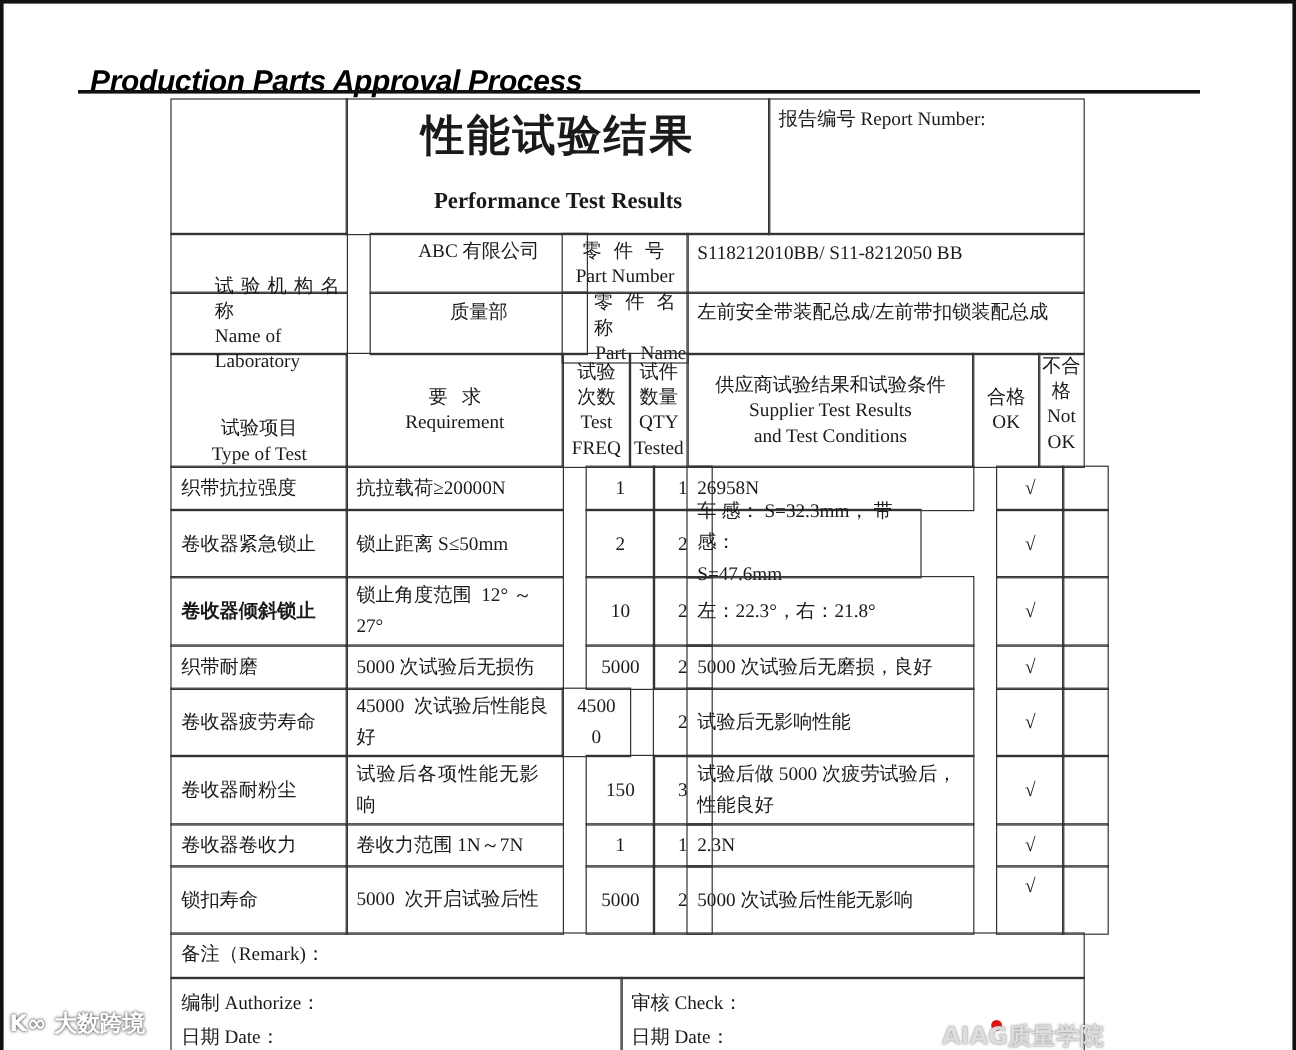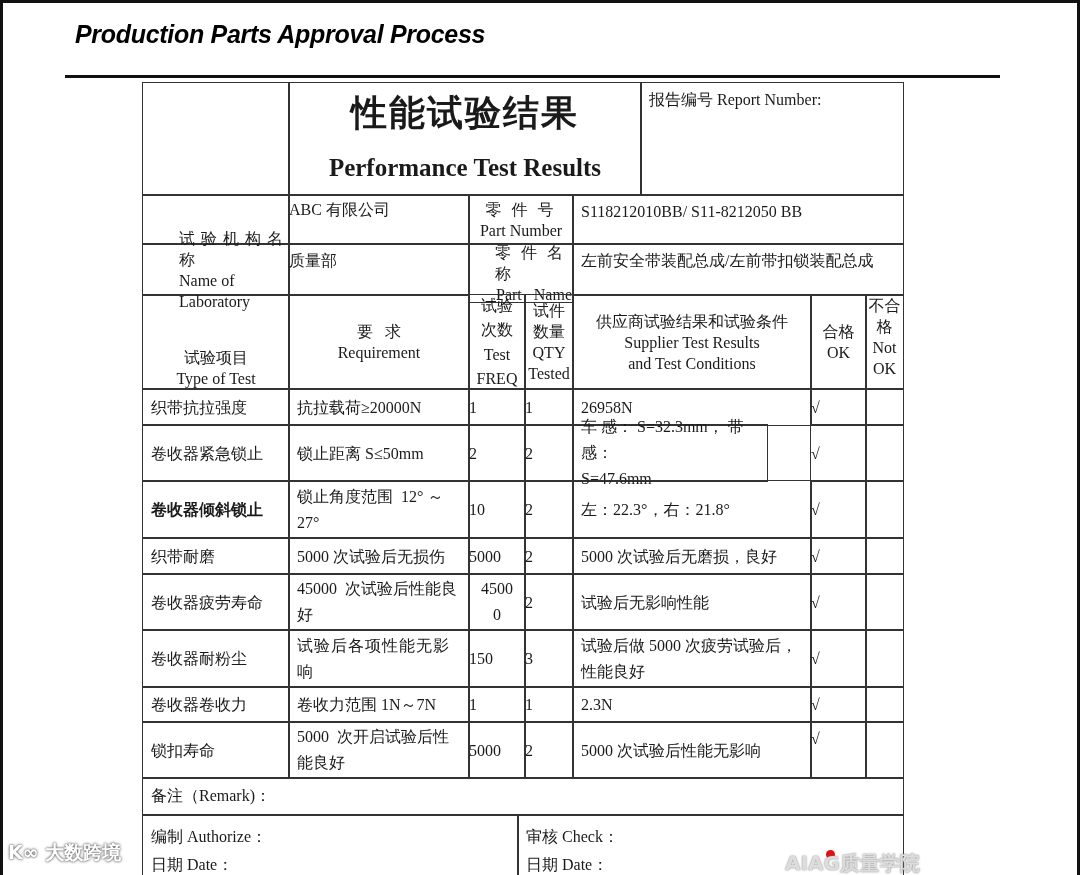--- a/index.html
+++ b/index.html
@@ -8,38 +8,38 @@
     position: relative;
     font-family: "Liberation Serif", "DejaVu Serif", serif;
     color: #1a1a1a;
   }
   .frame {
     position: absolute; left: 0; top: 0; width: 1080px; height: 875px;
     box-sizing: border-box;
     border-left: 3px solid #111; border-top: 3px solid #111; border-right: 3px solid #111;
   }
   .doc-title {
-    position: absolute; left: 75px; top: 20px;
+    position: absolute; left: 75px; top: 54px;
     font-family: "Liberation Sans", "DejaVu Sans", sans-serif;
     font-weight: bold; font-style: italic; font-size: 25px; color: #000;
     letter-spacing: -0.3px;
   }
   .title-rule {
     position: absolute; left: 65px; top: 75px; width: 935px; height: 3px; background: #111;
   }
   .cell {
     position: absolute; box-sizing: border-box;
     border: 1.5px solid #333;
     font-size: 16px; line-height: 21px;
   }
-  .c { display: flex; align-items: center; justify-content: flex-start; text-align: center; }
+  .c { display: flex; align-items: center; justify-content: center; text-align: center; margin-left: 20px; }
   .l { display: flex; align-items: center; padding-left: 8px; }
   .lt { padding-left: 8px; padding-top: 6px; }
   .title-cn { font-size: 36px; font-weight: bold; line-height: 40px; letter-spacing: 2px; }
-  .title-en { font-size: 25px; font-weight: bold; margin-top: 24px; }
+  .title-en { font-size: 19px; font-weight: bold; margin-top: 24px; }
   .stack { display: flex; flex-direction: column; align-items: center; }
   .stackl { display: flex; flex-direction: column; justify-content: center; padding-left: 8px; }
   .wm-left {
     position: absolute; left: 8px; top: 840px; font-size: 19px; color: #fff;
     font-family: "DejaVu Sans", sans-serif; font-weight: bold;
     text-shadow: 0 0 3px #666, 0 0 2px #666;
   }
   .wm-right {
     position: absolute; left: 785px; top: 850px; font-size: 20px; color: #ddd;
     font-family: "DejaVu Sans", sans-serif; font-weight: bold;
@@ -93,21 +93,21 @@
 </div>
 
 <div class="cell stack" style="left:142px;top:294px;width:148px;height:96px;justify-content:flex-end;">
   <span>试验项目</span>
   <span>Type of Test</span>
 </div>
 <div class="cell stack" style="left:288px;top:294px;width:182px;height:96px;justify-content:center;">
   <span style="white-space:pre;">要   求</span>
   <span>Requirement</span>
 </div>
-<div class="cell stack" style="left:468px;top:294px;width:58px;height:96px;justify-content:space-between;">
+<div class="cell stack" style="left:468px;top:294px;width:58px;height:96px;justify-content:center;">
   <span>试验</span>
   <span>次数</span>
   <span>Test</span>
   <span>FREQ</span>
 </div>
 <div class="cell stack" style="left:524px;top:294px;width:50px;height:96px;justify-content:center;">
   <span>试件</span>
   <span>数量</span>
   <span>QTY</span>
   <span>Tested</span>
@@ -231,21 +231,20 @@
       <span>2.3N</span>
     </div>
   <div class="cell c" style="left:810px;top:686px;width:57px;height:37px;">√</div>
   <div class="cell c" style="left:865px;top:686px;width:39px;height:37px;"></div>
 </div>
 
 <div>
   <div class="cell l" style="left:142px;top:721px;width:148px;height:58px;">锁扣寿命</div>
   <div class="cell stackl" style="left:288px;top:721px;width:182px;height:58px;line-height:26px;">
       <span style="white-space:pre;">5000  次开启试验后性</span>
-      <span>能良好</span>
     </div>
   <div class="cell c" style="left:468px;top:721px;width:58px;height:58px;">5000</div>
   <div class="cell c" style="left:524px;top:721px;width:50px;height:58px;">2</div>
   <div class="cell stackl" style="left:572px;top:721px;width:240px;height:58px;">
       <span>5000 次试验后性能无影响</span>
     </div>
   <div class="cell c" style="left:810px;top:721px;width:57px;height:58px;align-items:flex-start;padding-top:6px;">√</div>
   <div class="cell c" style="left:865px;top:721px;width:39px;height:58px;"></div>
 </div>
 

